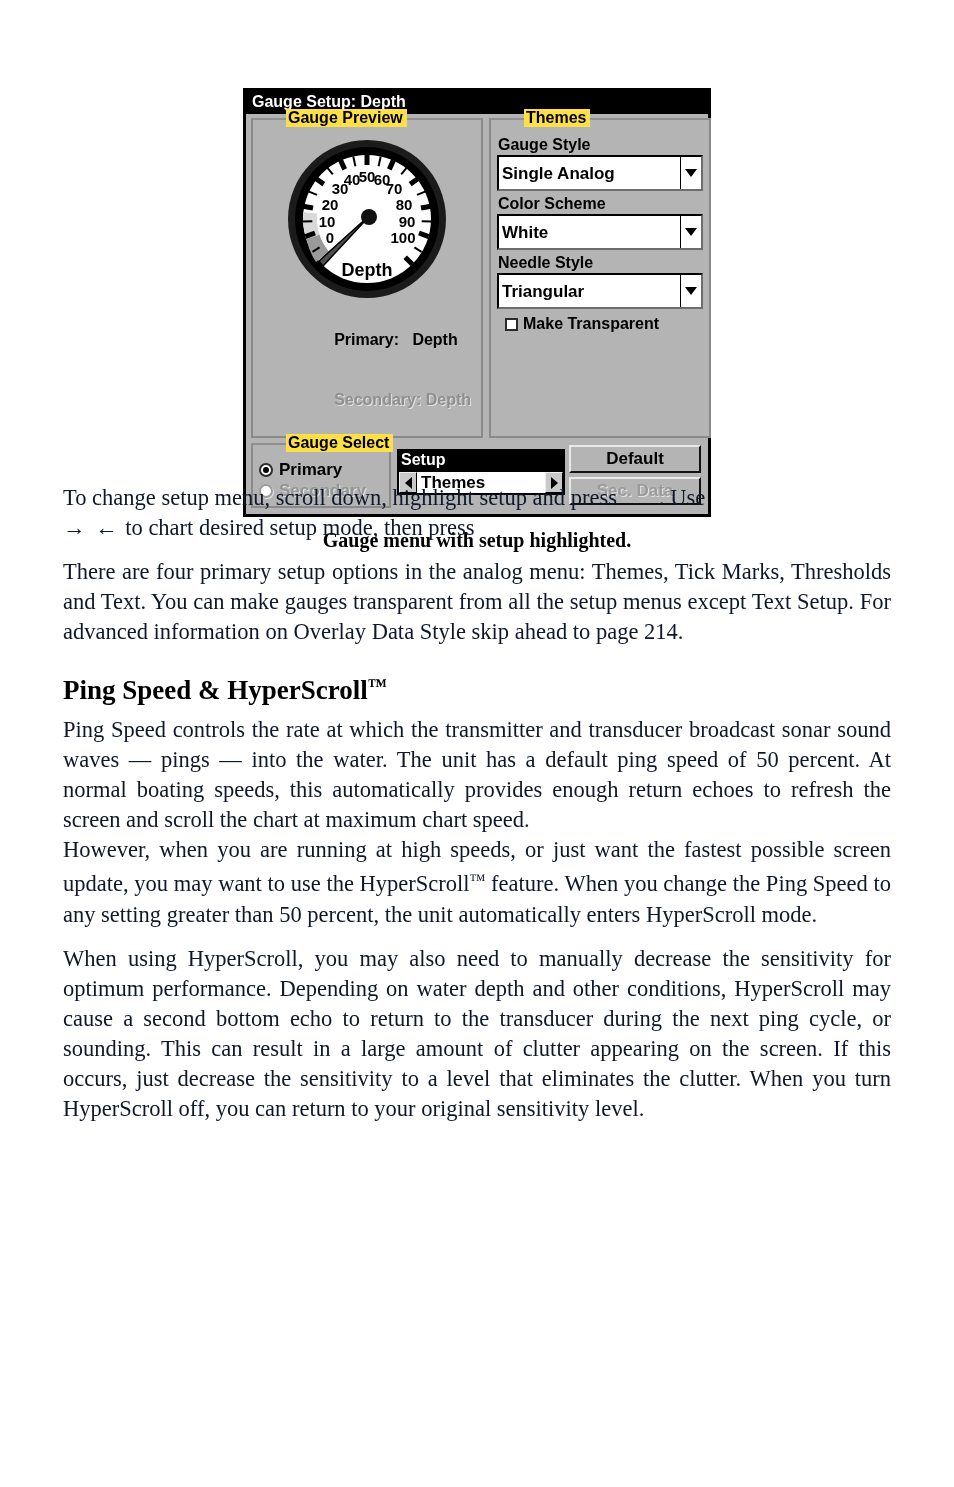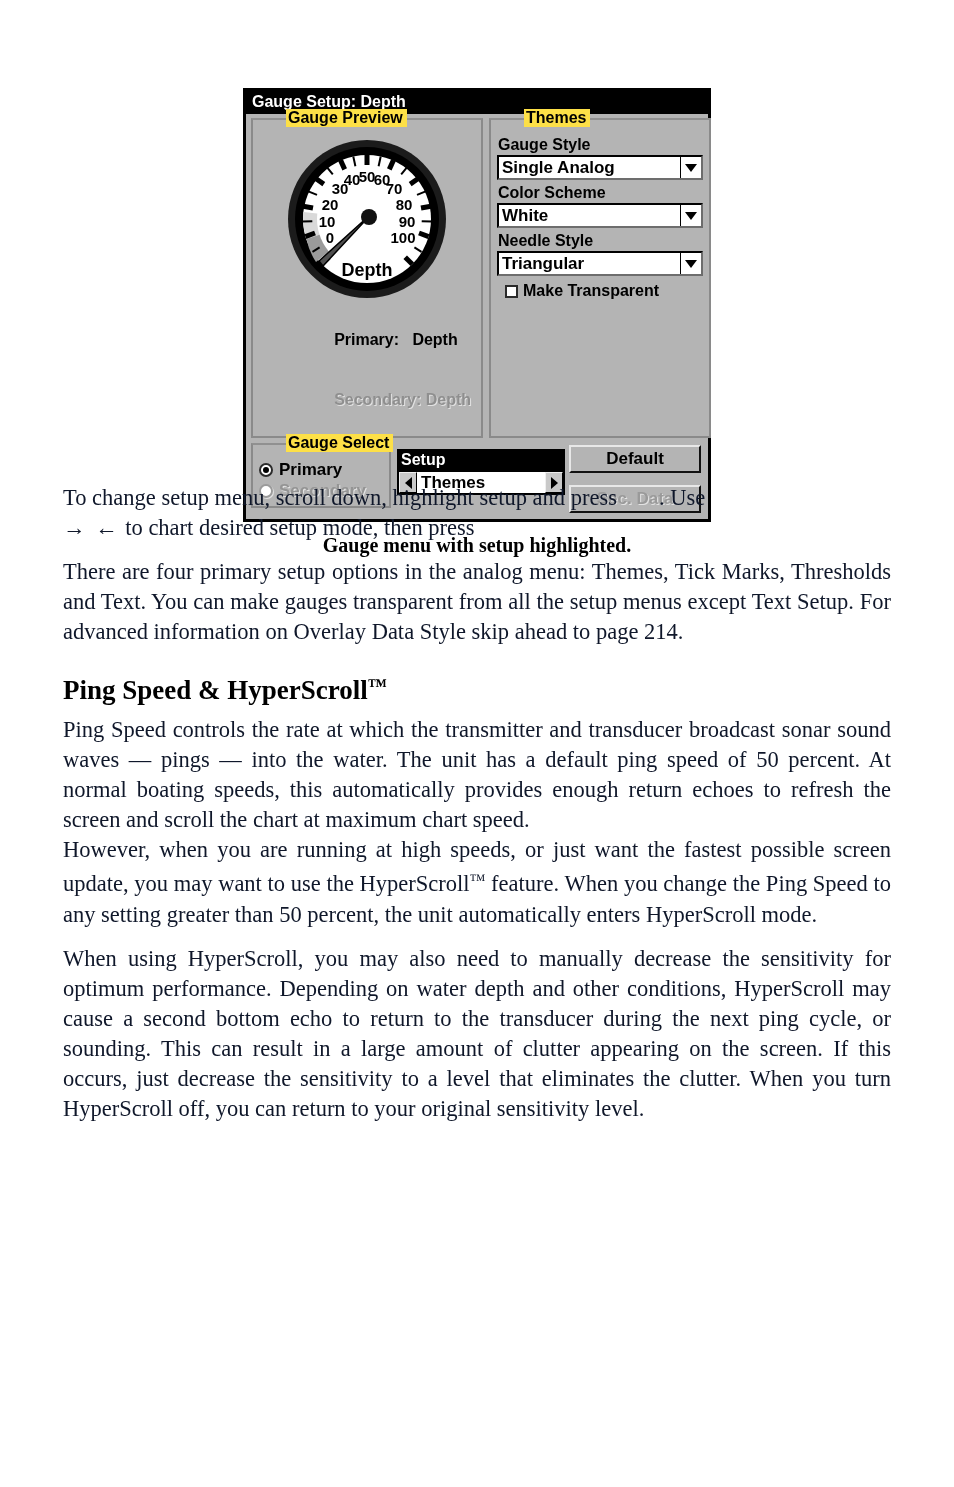--- a/index.html
+++ b/index.html
@@ -130,21 +130,21 @@
     line-height: 19px;
     color: #000;
     margin: 1px 0 1px 1px;
   }
   .combo {
     position: relative;
     background: #ffffff;
     border: 2px solid #000000;
     border-right-color: #6d6d6d;
     border-bottom-color: #6d6d6d;
-    height: 25px;
+    height: 36px;
     display: flex;
     align-items: center;
     box-sizing: border-box;
     margin-bottom: 3px;
   }
   .combo-text {
     font-weight: bold;
     font-size: 17px;
     line-height: 19px;
     padding-left: 3px;
@@ -290,21 +290,21 @@
     color: #000;
     background: #fff;
     display: flex;
     align-items: center;
   }
 
   .btn-col {
     flex: 1 1 auto;
     display: flex;
     flex-direction: column;
-    gap: 12px;
+    gap: 4px;
     padding-top: 2px;
     padding-right: 2px;
   }
   .btn {
     background: #b4b4b4;
     border: 2px solid #111;
     border-top-color: #e8e8e8;
     border-left-color: #e8e8e8;
     height: 28px;
     display: flex;

